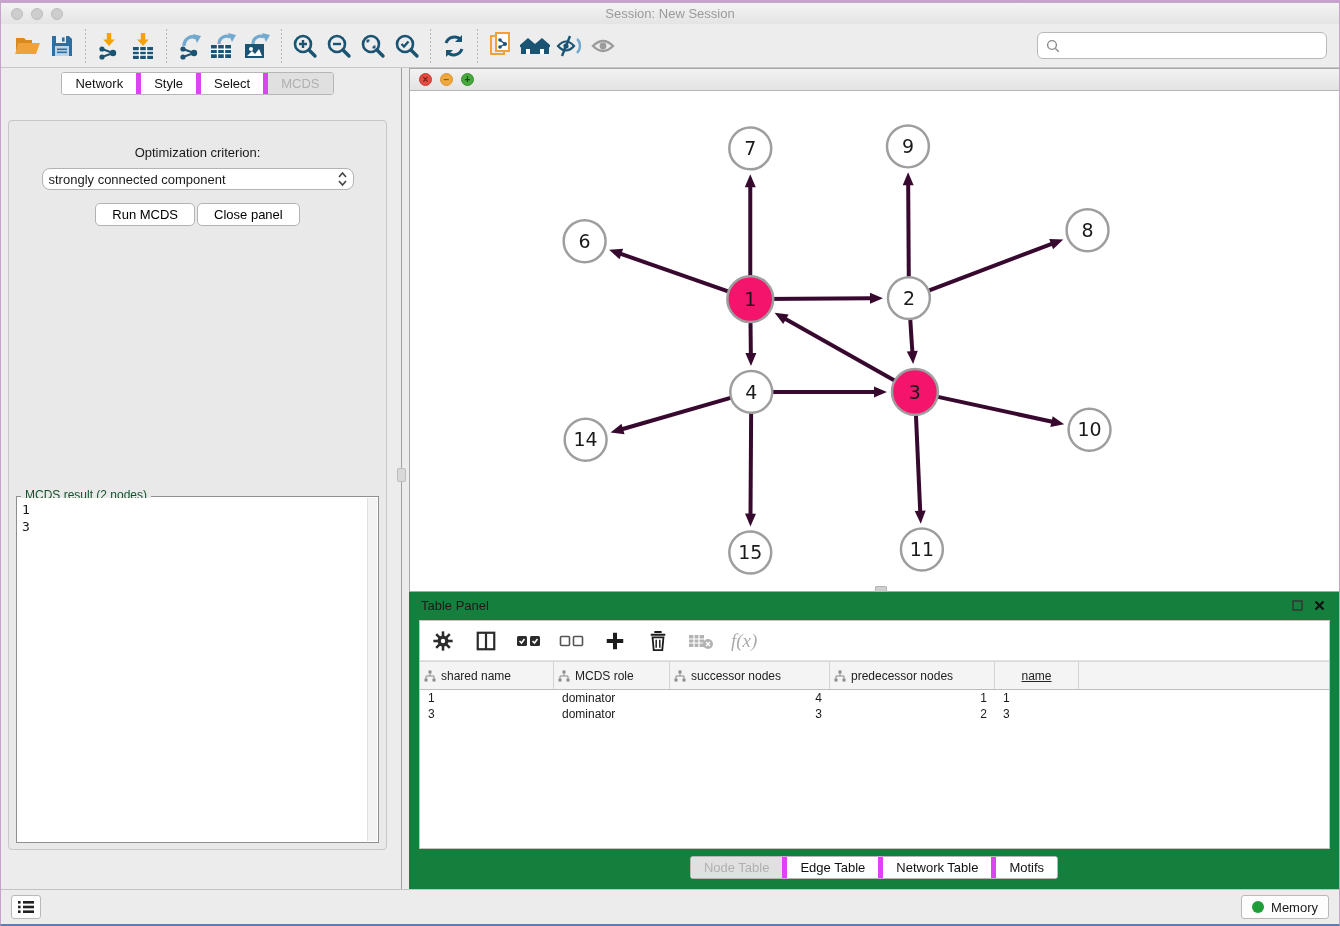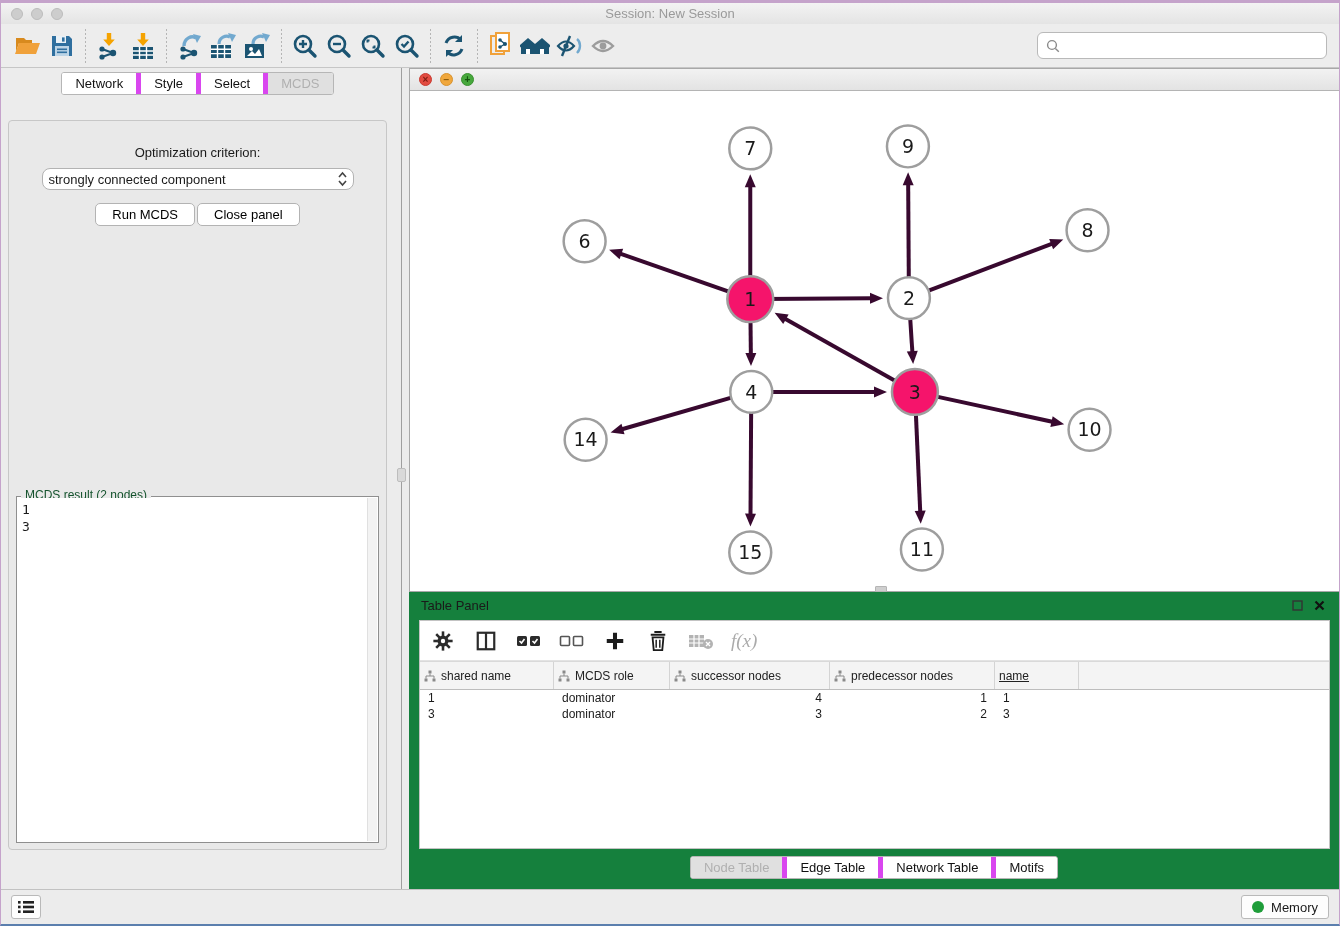--- a/index.html
+++ b/index.html
@@ -72,21 +72,21 @@
   
   .table-panel{flex:1;background:#15803d;display:flex;flex-direction:column;position:relative;padding-top:1px;}
   .tp-head{height:25px;display:flex;align-items:center;padding:0 12px;font-size:13px;}
   .tp-head .sp{flex:1;}
   .tp-body{margin:2px 9px 0 10px;background:#fff;border:1px solid #c3c3c3;height:229px;position:relative;overflow:hidden;}
   .tp-toolbar{height:40px;display:flex;align-items:center;padding:0 10px;gap:17px;border-bottom:1px solid #e3e3e3;}
   .tp-tool{width:26px;height:26px;display:flex;align-items:center;justify-content:center;cursor:pointer;}
   .fx{font-family:"Liberation Serif",serif;font-style:italic;font-size:19px;color:#ababab;}
   .thead{display:flex;background:#f4f4f4;border-top:1px solid #d9d9d9;border-bottom:1px solid #bdbdbd;height:29px;}
   .th{display:flex;align-items:center;font-size:12px;color:#222;border-right:1px solid #d4d4d4;padding:0 4px;gap:5px;}
-  .th.center{text-decoration:underline;}
+  .th.center{justify-content:center;text-decoration:underline;}
   .trow{display:flex;height:16px;align-items:center;font-size:12px;}
   .td{padding:0 8px;overflow:hidden;white-space:nowrap;}
   .td.right{text-align:right;}
   .tp-tabs{display:flex;justify-content:center;margin-top:7px;}
 
   
   .statusbar{position:absolute;left:0;right:0;bottom:0;height:35px;background:#ececec;border-top:1px solid #c2c2c2;display:flex;align-items:center;padding:0 10px;}
   .sb-btn{background:#fdfdfd;border:1px solid #b9b9b9;border-radius:3px;height:24px;display:flex;align-items:center;justify-content:center;cursor:pointer;}
   .sb-left{width:30px;}
   .sb-right{margin-left:auto;padding:0 10px;gap:7px;font-size:13px;}

